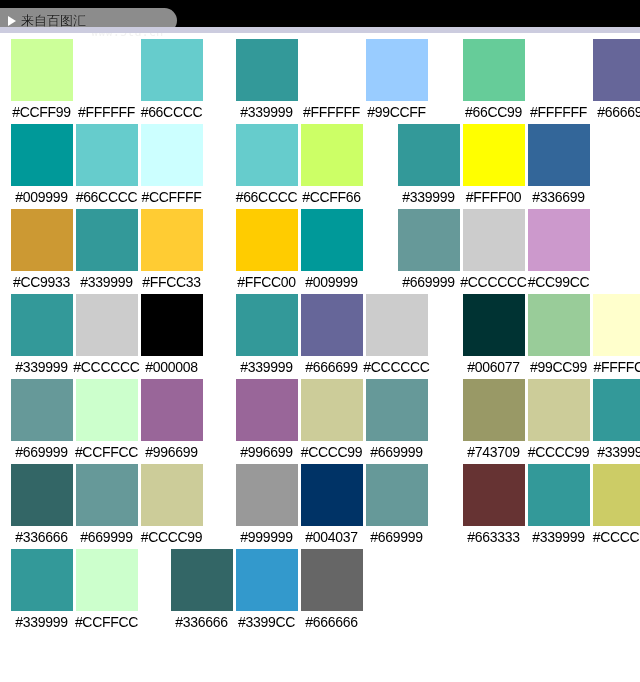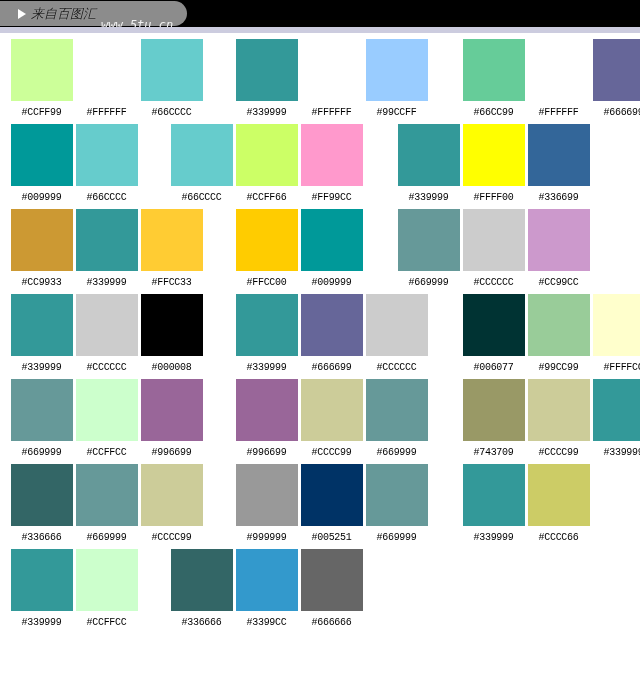--- a/index.html
+++ b/index.html
@@ -20,30 +20,29 @@
     position: absolute;
     left: 0;
     top: 0;
     width: 640px;
     height: 27px;
     background: #000000;
   }
   #watermark-badge {
     position: absolute;
     left: 0;
-    top: 1px;
+    top: 8px;
     height: 25px;
-    padding: 0 14px 0 18px;
+    padding: 0 14px 0 8px;
     border-radius: 0 13px 13px 0;
     background: #8c8c8c;
     display: flex;
     align-items: center;
     gap: 5px;
     box-sizing: border-box;
-    font-style: italic;
   }
   #watermark-badge .tri {
     width: 0;
     height: 0;
     border-left: 8px solid #ffffff;
     border-top: 5px solid transparent;
     border-bottom: 5px solid transparent;
     flex: none;
   }
   #watermark-badge .cn {
@@ -106,22 +105,22 @@
     display: flex;
     flex-direction: column;
     align-items: center;
   }
   .swatch {
     width: 62px;
     height: 62px;
     display: block;
   }
   .swatch-label {
-    font-family: Liberation Mono, monospace;
-    font-size: 10px;
+    font-family: Liberation Sans, sans-serif;
+    font-size: 14px;
     line-height: 15px;
     color: #000000;
     letter-spacing: -0.3px;
     white-space: nowrap;
     margin-top: 4px;
   }
 </style>
 </head>
 <body>
 
@@ -183,34 +182,34 @@
     <div class="palette-row">
       <div class="group g1">
         <div class="swatch-cell">
           <div class="swatch" style="background: rgb(0, 153, 153);"></div>
           <div class="swatch-label">#009999</div>
         </div>
         <div class="swatch-cell">
           <div class="swatch" style="background: rgb(102, 204, 204);"></div>
           <div class="swatch-label">#66CCCC</div>
         </div>
+        <div class="swatch-cell">
+          <div class="swatch" style="background: rgb(204, 255, 255);"></div>
+          <div class="swatch-label">#CCFFFF</div>
+        </div>
       </div>
       <div class="group g2">
         <div class="swatch-cell">
           <div class="swatch" style="background: rgb(102, 204, 204);"></div>
           <div class="swatch-label">#66CCCC</div>
         </div>
         <div class="swatch-cell">
           <div class="swatch" style="background: rgb(204, 255, 102);"></div>
           <div class="swatch-label">#CCFF66</div>
         </div>
-        <div class="swatch-cell">
-          <div class="swatch" style="background: rgb(255, 153, 204);"></div>
-          <div class="swatch-label">#FF99CC</div>
-        </div>
       </div>
       <div class="group g3">
         <div class="swatch-cell">
           <div class="swatch" style="background: rgb(51, 153, 153);"></div>
           <div class="swatch-label">#339999</div>
         </div>
         <div class="swatch-cell">
           <div class="swatch" style="background: rgb(255, 255, 0);"></div>
           <div class="swatch-label">#FFFF00</div>
         </div>
@@ -363,29 +362,33 @@
           <div class="swatch-label">#CCCC99</div>
         </div>
       </div>
       <div class="group g2">
         <div class="swatch-cell">
           <div class="swatch" style="background: rgb(153, 153, 153);"></div>
           <div class="swatch-label">#999999</div>
         </div>
         <div class="swatch-cell">
           <div class="swatch" style="background: rgb(0, 51, 102);"></div>
-          <div class="swatch-label">#005251</div>
+          <div class="swatch-label">#004037</div>
         </div>
         <div class="swatch-cell">
           <div class="swatch" style="background: rgb(102, 153, 153);"></div>
           <div class="swatch-label">#669999</div>
         </div>
       </div>
       <div class="group g3">
         <div class="swatch-cell">
+          <div class="swatch" style="background: rgb(102, 51, 51);"></div>
+          <div class="swatch-label">#663333</div>
+        </div>
+        <div class="swatch-cell">
           <div class="swatch" style="background: rgb(51, 153, 153);"></div>
           <div class="swatch-label">#339999</div>
         </div>
         <div class="swatch-cell">
           <div class="swatch" style="background: rgb(204, 204, 102);"></div>
           <div class="swatch-label">#CCCC66</div>
         </div>
       </div>
     </div>
     <div class="palette-row">

